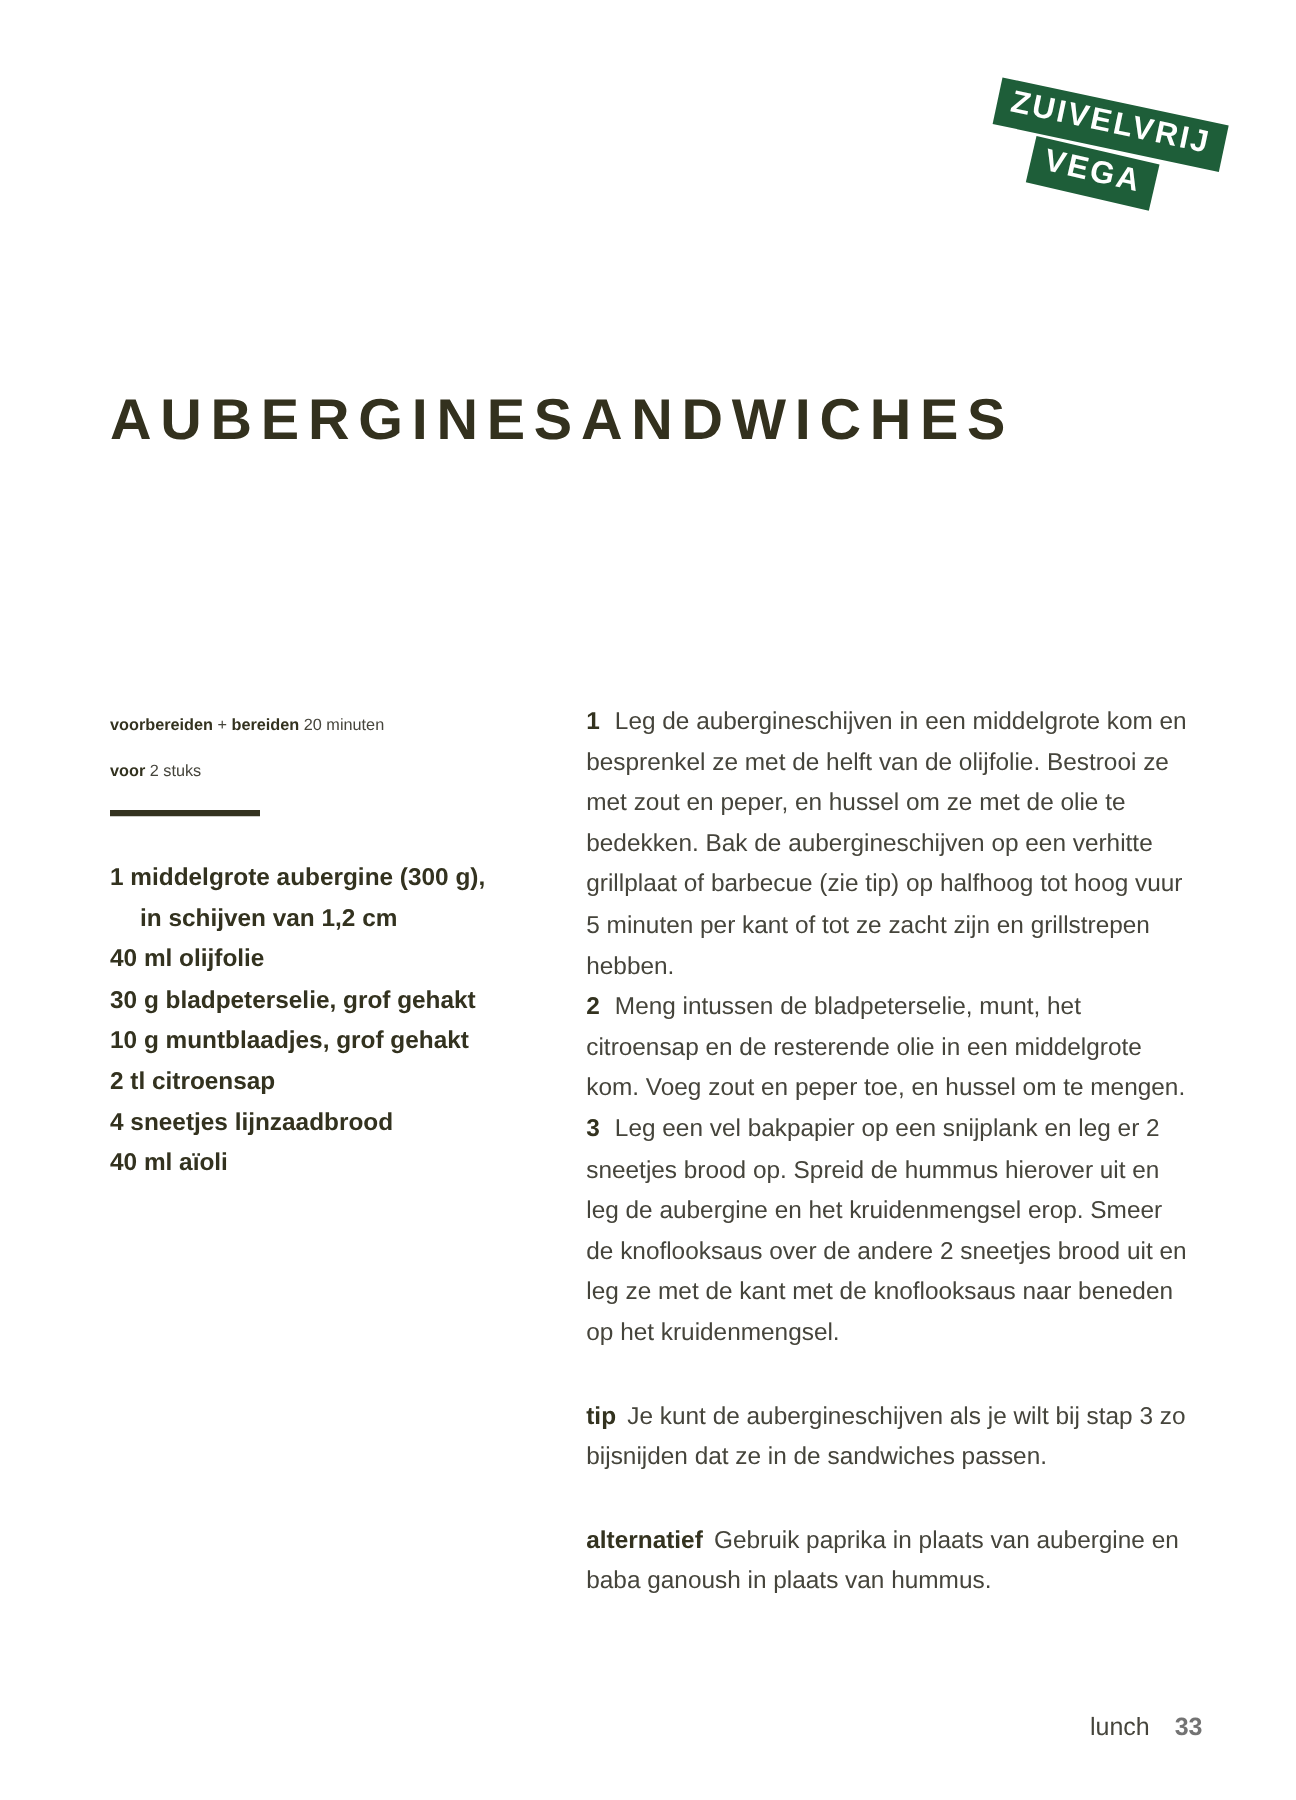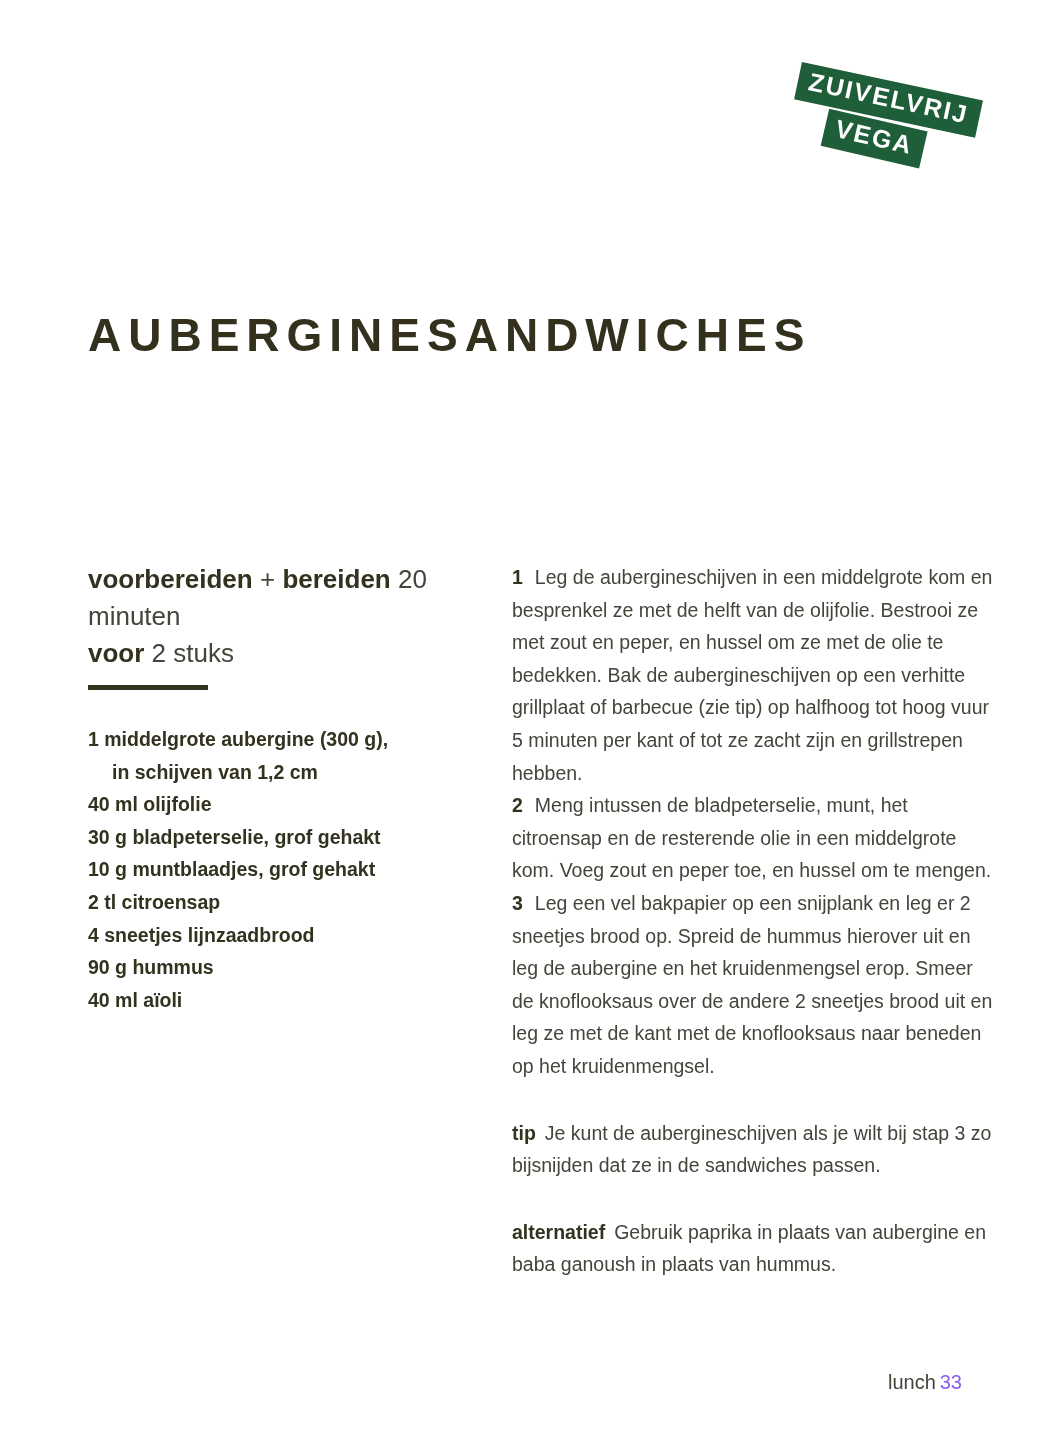--- a/index.html
+++ b/index.html
@@ -53,27 +53,27 @@
 
   
   .left-col {
     position: absolute;
     left: 88px;
     top: 561px;
     width: 368px;
   }
   .right-col {
     position: absolute;
-    left: 512px;
+    left: 469px;
     top: 561px;
     width: 484px;
   }
 
   .meta {
-    font-size: 26px;
+    font-size: 13px;
     line-height: 37px;
     color: #45443b;
   }
   .meta b { color: #33321f; font-weight: 700; }
 
   .rule {
     width: 120px;
     height: 5px;
     background: #33321f;
     margin-top: 13px;
@@ -114,23 +114,23 @@
   
   .footer {
     position: absolute;
     top: 1368px;
     right: 75px;
     font-size: 20px;
     line-height: 28px;
     color: #45443b;
   }
   .footer .page-num {
-    font-weight: 400;
-    color: #8b5cf6;
-    margin-left: 4px;
+    font-weight: 700;
+    color: #737373;
+    margin-left: 20px;
   }
 </style>
 </head>
 <body>
 
 <div class="badges">
   <span class="badge">ZUIVELVRIJ</span><br>
   <span class="badge badge-vega">VEGA</span>
 </div>
 
@@ -155,21 +155,20 @@
   <div class="rule"></div>
 
   <ul class="ingredients">
     <li>1 middelgrote aubergine (300 g),</li>
     <li class="indent">in schijven van 1,2 cm</li>
     <li>40 ml olijfolie</li>
     <li>30 g bladpeterselie, grof gehakt</li>
     <li>10 g muntblaadjes, grof gehakt</li>
     <li>2 tl citroensap</li>
     <li>4 sneetjes lijnzaadbrood</li>
-    <li>90 g hummus</li>
     <li>40 ml aïoli</li>
   </ul>
 </div>
 
 <div class="right-col">
   <div class="steps">
     <p><span class="step-number">1</span><span>Leg de aubergineschijven in een middelgrote kom en besprenkel ze met de helft van de olijfolie. Bestrooi ze met zout en peper, en hussel om ze met de olie te bedekken. Bak de aubergineschijven op een verhitte grillplaat of barbecue (zie tip) op halfhoog tot hoog vuur 5 minuten per kant of tot ze zacht zijn en grillstrepen hebben.</span></p>
     <p><span class="step-number">2</span><span>Meng intussen de bladpeterselie, munt, het citroensap en de resterende olie in een middelgrote kom. Voeg zout en peper toe, en hussel om te mengen.</span></p>
     <p><span class="step-number">3</span><span>Leg een vel bakpapier op een snijplank en leg er 2 sneetjes brood op. Spreid de hummus hierover uit en leg de aubergine en het kruidenmengsel erop. Smeer de knoflooksaus over de andere 2 sneetjes brood uit en leg ze met de kant met de knoflooksaus naar beneden op het kruidenmengsel.</span></p>
   </div>

